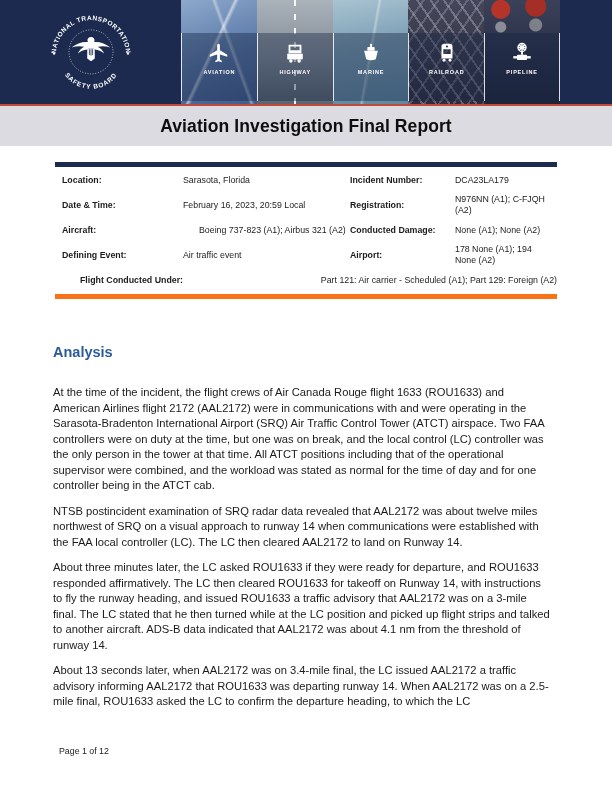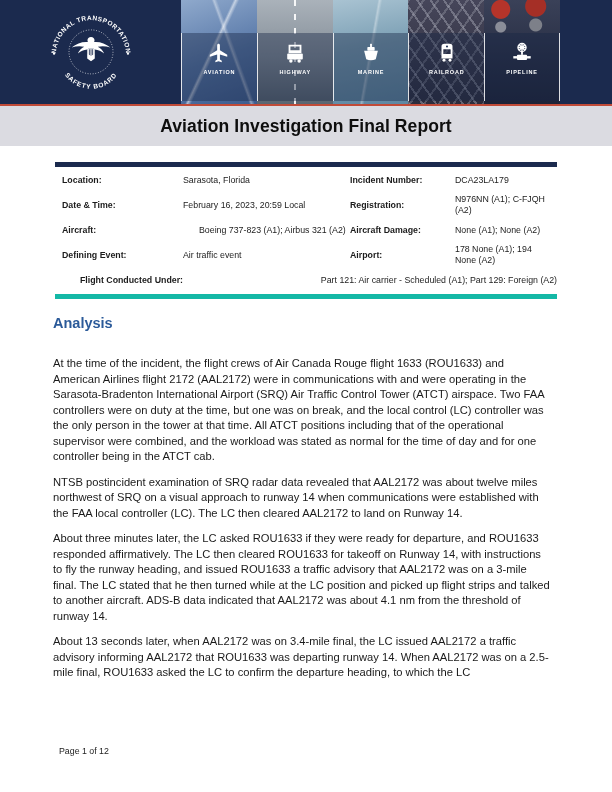--- a/index.html
+++ b/index.html
@@ -68,32 +68,32 @@
     position:absolute;top:106px;left:0;width:612px;height:40px;
     background:#dbdbe1;display:flex;align-items:center;justify-content:center;
   }
   .titleband h1{
     margin:0;font-size:17.5px;font-weight:bold;color:#0e0e0e;letter-spacing:0.1px;
   }
 
   
   .info-table{
     position:absolute;top:162px;left:55px;width:502px;
-    border-top:5px solid #1b2a4e;border-bottom:5px solid #14b8a6;
+    border-top:5px solid #1b2a4e;border-bottom:5px solid #f97316;
     padding:3px 0 4px 0;font-size:8.8px;color:#1c1c1c;
   }
   .trow{display:grid;grid-template-columns:121px 167px 105px 1fr;align-items:center;padding:4.5px 0 4.5px 7px;}
   .trow-full{display:grid;grid-template-columns:121px 1fr;align-items:center;padding:4.5px 0 4.5px 7px;text-align:right;}
   .tlabel{font-weight:bold;}
   .tval{line-height:1.22;}
   .tval-narrow1{display:inline-block;max-width:150px;padding-left:16px;}
   .tval-narrow2{display:inline-block;max-width:95px;}
 
   
-  .content{position:absolute;top:315px;left:53px;width:505px;}
+  .content{position:absolute;top:344px;left:53px;width:505px;}
   .content h2{margin:0 0 25px 0;font-size:14.5px;font-weight:bold;color:#2b5a99;}
   .content p{margin:0 8px 10px 0;font-size:11.2px;line-height:15.5px;color:#1a1a1a;}
 
   .pagenum{position:absolute;top:746px;left:59px;font-size:8.8px;color:#222;}
 </style>
 </head>
 <body>
 
 <div class="page">
 
@@ -217,21 +217,21 @@
     <div class="trow">
       <span class="tlabel">Date &amp; Time:</span>
       <span class="tval">February 16, 2023, 20:59 Local</span>
       <span class="tlabel">Registration:</span>
       <span class="tval"><span class="tval-narrow2">N976NN (A1); C-FJQH (A2)</span></span>
     </div>
 
     <div class="trow">
       <span class="tlabel">Aircraft:</span>
       <span class="tval"><span class="tval-narrow1">Boeing 737-823 (A1); Airbus 321 (A2)</span></span>
-      <span class="tlabel">Aircraft Damage:</span>
+      <span class="tlabel">Conducted Damage:</span>
       <span class="tval">None (A1); None (A2)</span>
     </div>
 
     <div class="trow">
       <span class="tlabel">Defining Event:</span>
       <span class="tval">Air traffic event</span>
       <span class="tlabel">Airport:</span>
       <span class="tval"><span class="tval-narrow2">178 None (A1); 194 None (A2)</span></span>
     </div>
 

